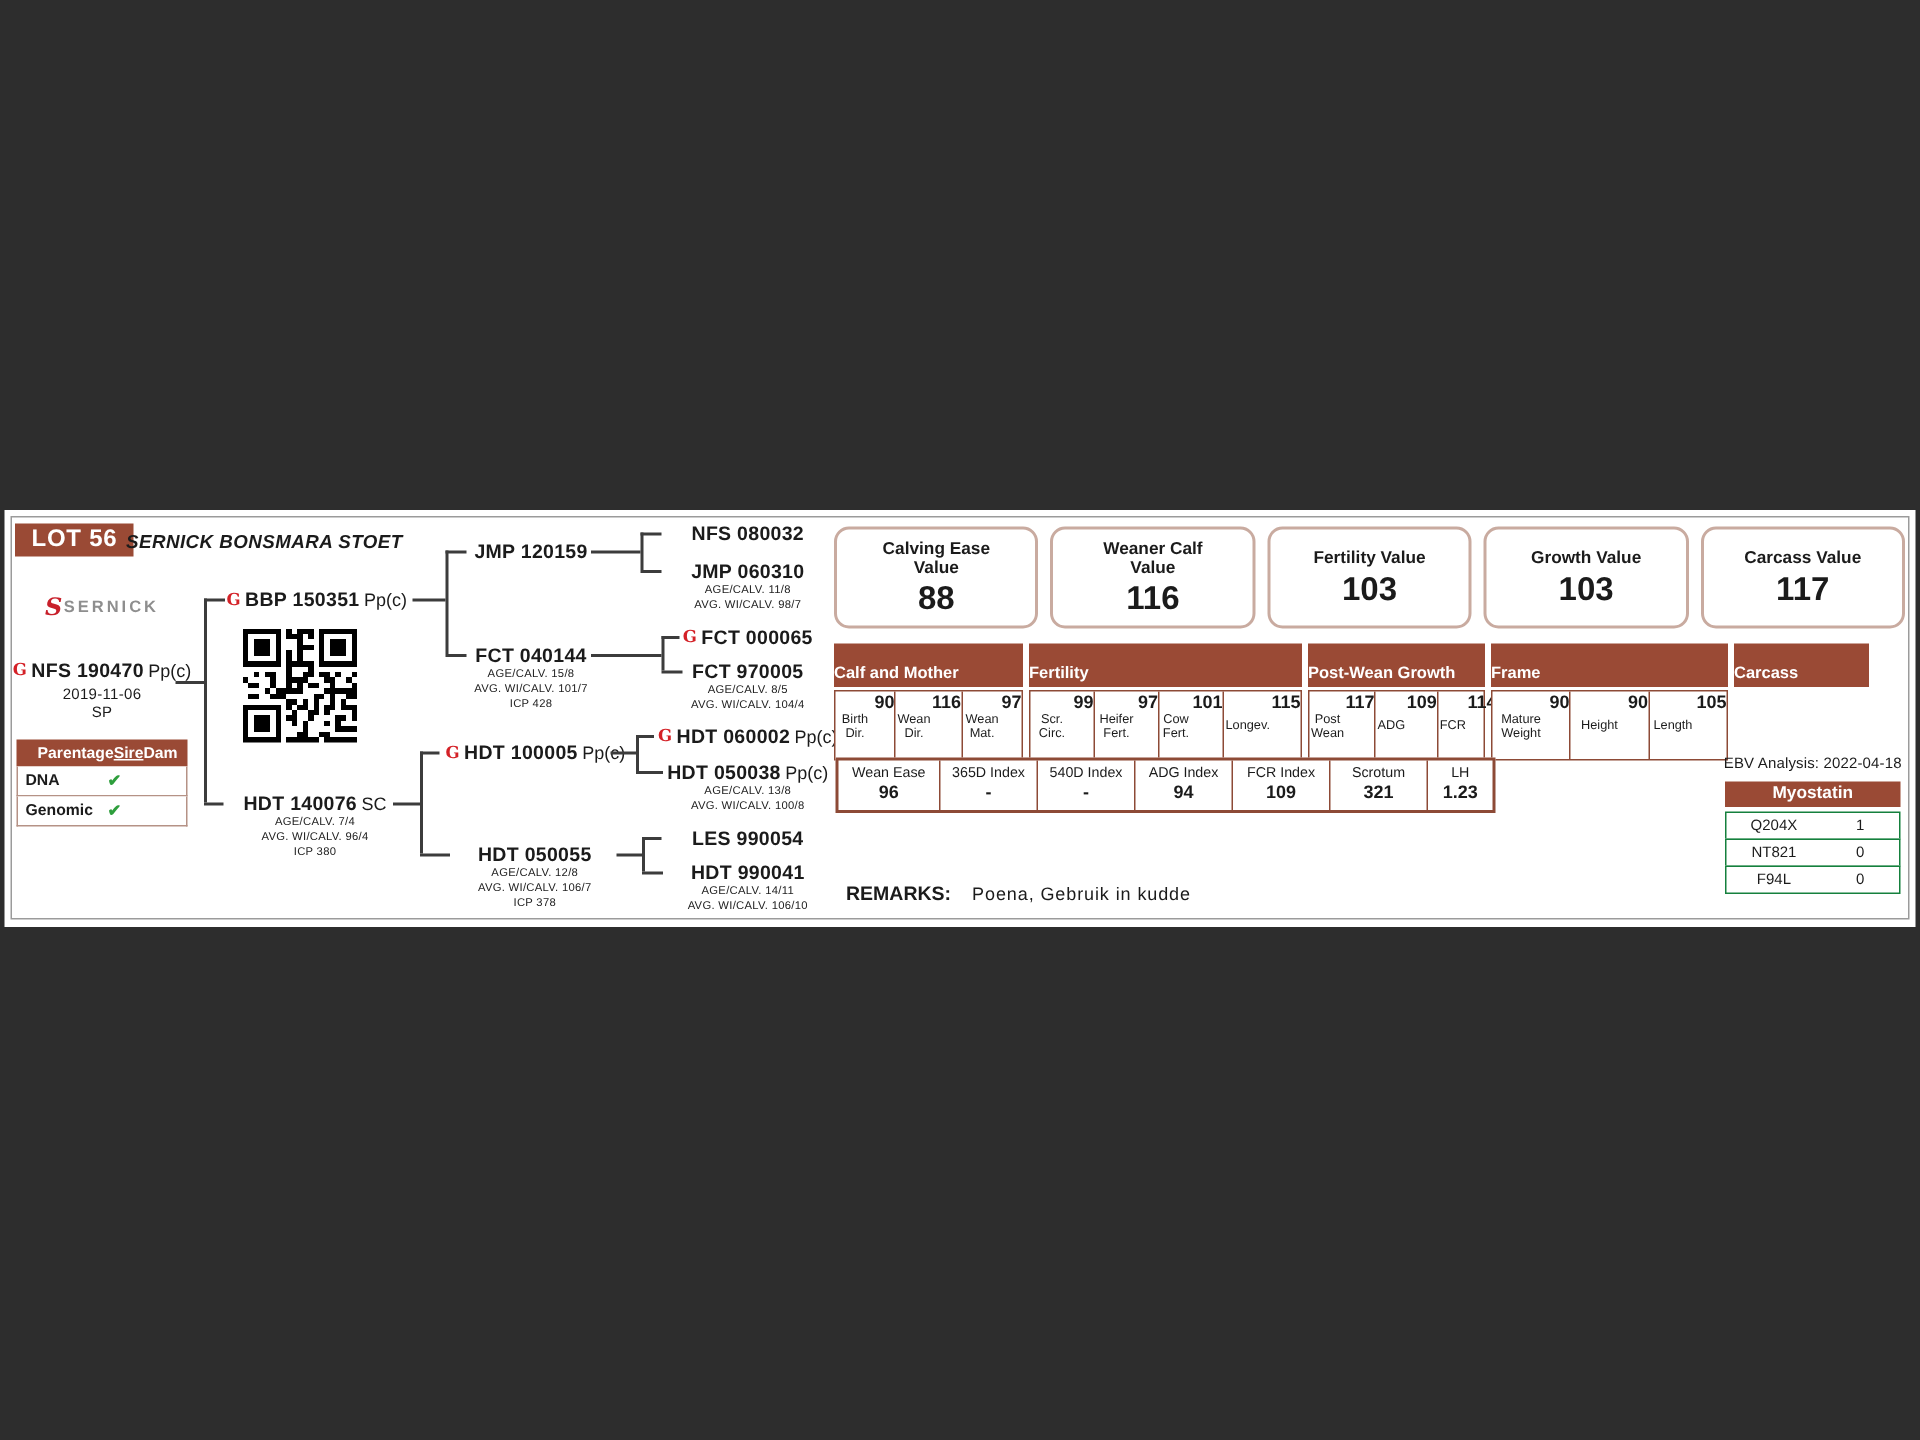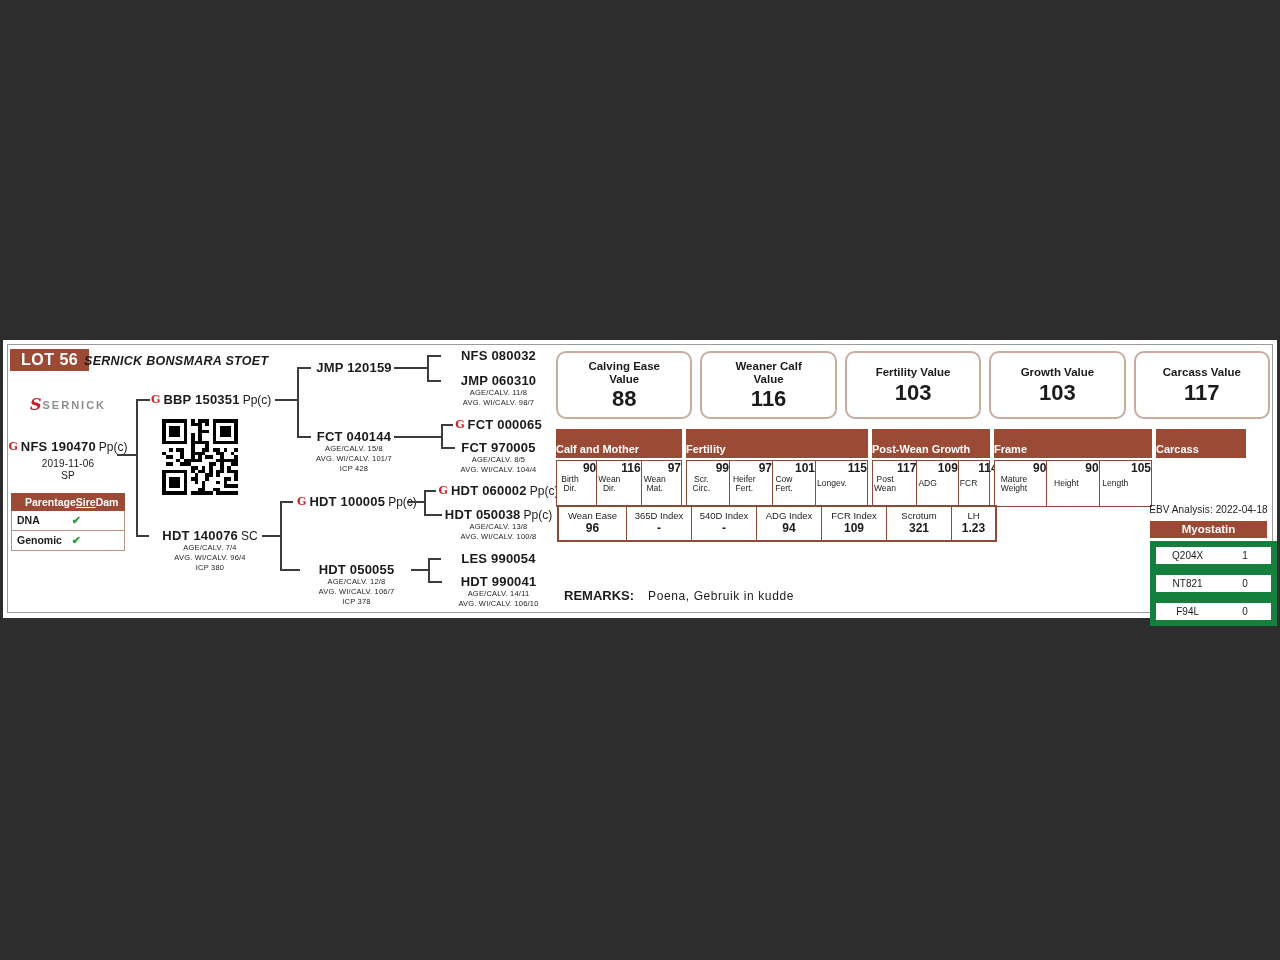--- a/index.html
+++ b/index.html
@@ -67,21 +67,21 @@
   
   .itable{display:flex;border:2px solid #8d4a36;background:#fff;height:33px;width:436px;}
   .icell{display:flex;flex-direction:column;justify-content:center;}
   .icell + .icell{border-left:1.5px solid #8d4a36;}
   .ilabel{font-size:9.5px;text-align:center;line-height:1.2;}
   .ival{font-size:12px;font-weight:bold;text-align:center;line-height:1.3;}
 
   
   .analysis{font-size:10px;text-align:center;width:119px;letter-spacing:.1px;}
   .mhead{background:#9a4a35;color:#fff;font-weight:bold;font-size:11.5px;text-align:center;padding:2px 0 3px;width:117px;}
-  .mrow{display:flex;border:6px solid #15803d;width:115px;height:17px;align-items:center;margin-top:-1px;background:#fff;font-size:10px;}
+  .mrow{display:flex;border:1px solid #15803d;width:115px;height:17px;align-items:center;margin-top:-1px;background:#fff;font-size:10px;}
   .mrow .gene{flex:1.1;text-align:center;}
   .mrow .val{flex:.9;text-align:center;}
 
   
   .remarks{display:flex;align-items:baseline;}
   .rlabel{font-weight:bold;font-size:13px;margin-right:14px;}
   .rtext{font-size:12px;letter-spacing:.6px;}
 
   .qr{width:76px;height:76px;}
 </style>

